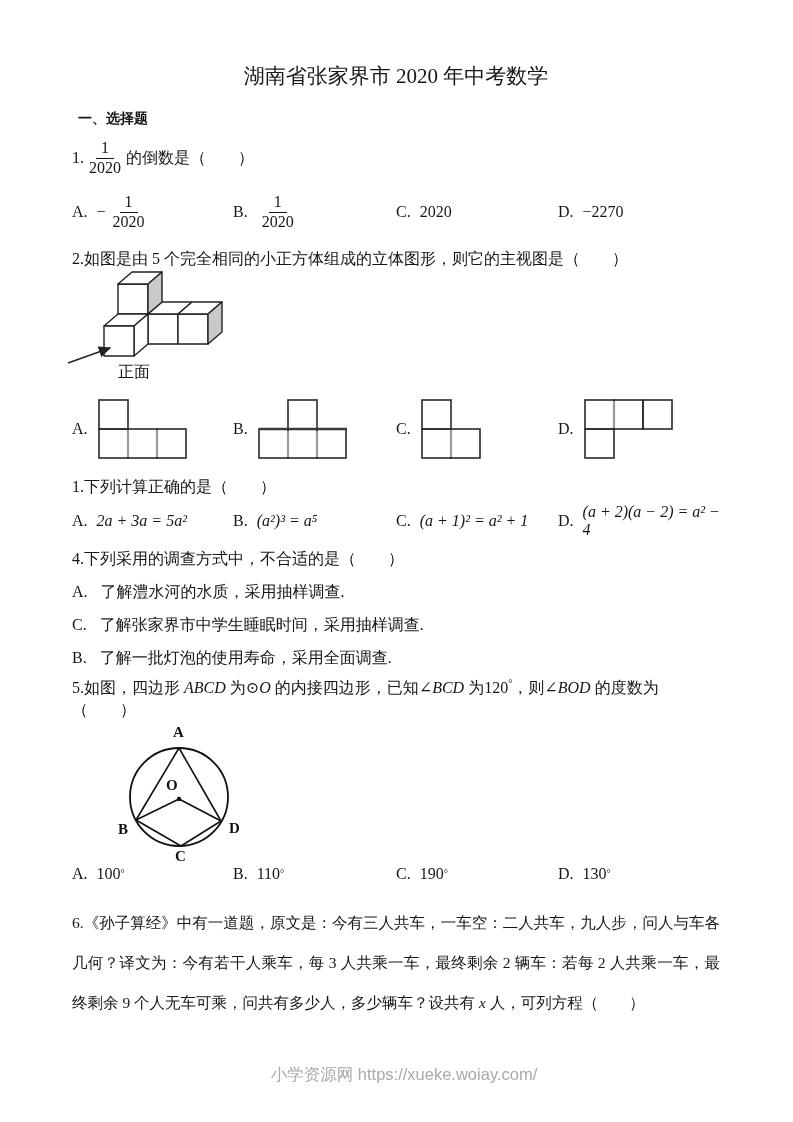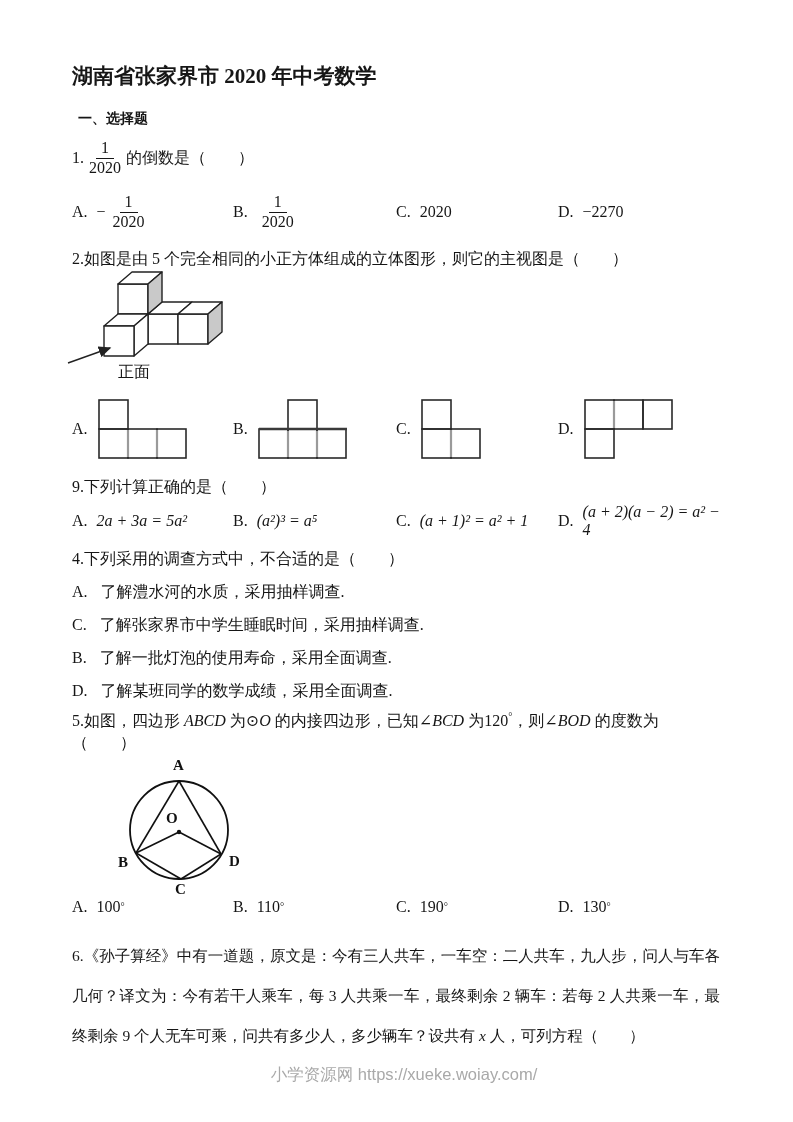--- a/index.html
+++ b/index.html
@@ -2,21 +2,21 @@
 <html><head>
 <meta charset="utf-8">
 <style>
   html,body { margin:0; padding:0; background:#ffffff; }
   .page {
     position:relative; width:793px; height:1122px; margin:0 auto; background:#fff;
     box-sizing:border-box; padding:62px 73px 0 72px;
     font-family:"Liberation Serif","DejaVu Serif",serif;
     font-size:16px; color:#161616;
   }
-  .title { font-size:21px; font-weight:700; margin:0 0 20px 0; }
+  .title { text-align:center; font-size:21px; font-weight:400; margin:0 0 20px 0; }
   .section { font-size:14px; font-weight:700; margin:0 0 6px 6px; }
   .stem { line-height:22px; }
   .q1stem { display:flex; align-items:center; height:48px; }
   .frac { display:inline-flex; flex-direction:column; align-items:center; line-height:1.15; margin:0 5px; }
   .frac .fnum { border-bottom:1.2px solid #161616; padding:0 5px; }
   .optrow { position:relative; }
   .optrow .opt { position:absolute; top:0; display:flex; align-items:center; }
   .p0{left:0;} .p1{left:161px;} .p2{left:324px;} .p3{left:486px;}
   .olabel { margin-right:9px; }
   .q1opts { height:52px; margin-top:4px; }
@@ -167,21 +167,21 @@
           <rect x="2" y="2" width="29" height="29"></rect>
           <rect x="31" y="2" width="29" height="29"></rect>
           <rect x="60" y="2" width="29" height="29"></rect>
           <rect x="2" y="31" width="29" height="29"></rect>
         </g>
         <line x1="31" y1="3" x2="31" y2="30" stroke="#9a9a9a" stroke-width="2.2"></line>
       </svg>
     </div>
   </div>
 
-  <div class="stem q3stem">9.下列计算正确的是（　　）</div>
+  <div class="stem q3stem">1.下列计算正确的是（　　）</div>
   <div class="optrow q3opts">
     <div class="opt p0">
       <span class="olabel">A.</span>
       <span class="formula">2a + 3a = 5a²</span>
     </div>
     <div class="opt p1">
       <span class="olabel">B.</span>
       <span class="formula">(a²)³ = a⁵</span>
     </div>
     <div class="opt p2">
@@ -199,24 +199,20 @@
     <span class="olabel">A.</span>
     <span>了解澧水河的水质，采用抽样调查.</span>
   </div>
   <div class="q4opt">
     <span class="olabel">C.</span>
     <span>了解张家界市中学生睡眠时间，采用抽样调查.</span>
   </div>
   <div class="q4opt">
     <span class="olabel">B.</span>
     <span>了解一批灯泡的使用寿命，采用全面调查.</span>
-  </div>
-  <div class="q4opt">
-    <span class="olabel">D.</span>
-    <span>了解某班同学的数学成绩，采用全面调查.</span>
   </div>
 
   <div class="q5stem">
     <span>5.如图，四边形 </span><span class="mi">ABCD</span><span> 为⊙</span><span class="mi">O</span><span> 的内接四边形，已知∠</span><span class="mi">BCD</span><span> 为120</span><span class="sup">°</span><span>，则∠</span><span class="mi">BOD</span><span> 的度数为（　　）</span>
   </div>
   <div class="figcircle">
     <svg width="210" height="140" viewBox="0 0 210 140">
       <circle cx="101" cy="76" r="49" fill="none" stroke="#111" stroke-width="1.8"></circle>
       <g stroke="#111" stroke-width="1.6">
         <line x1="101" y1="27" x2="58" y2="99"></line>

